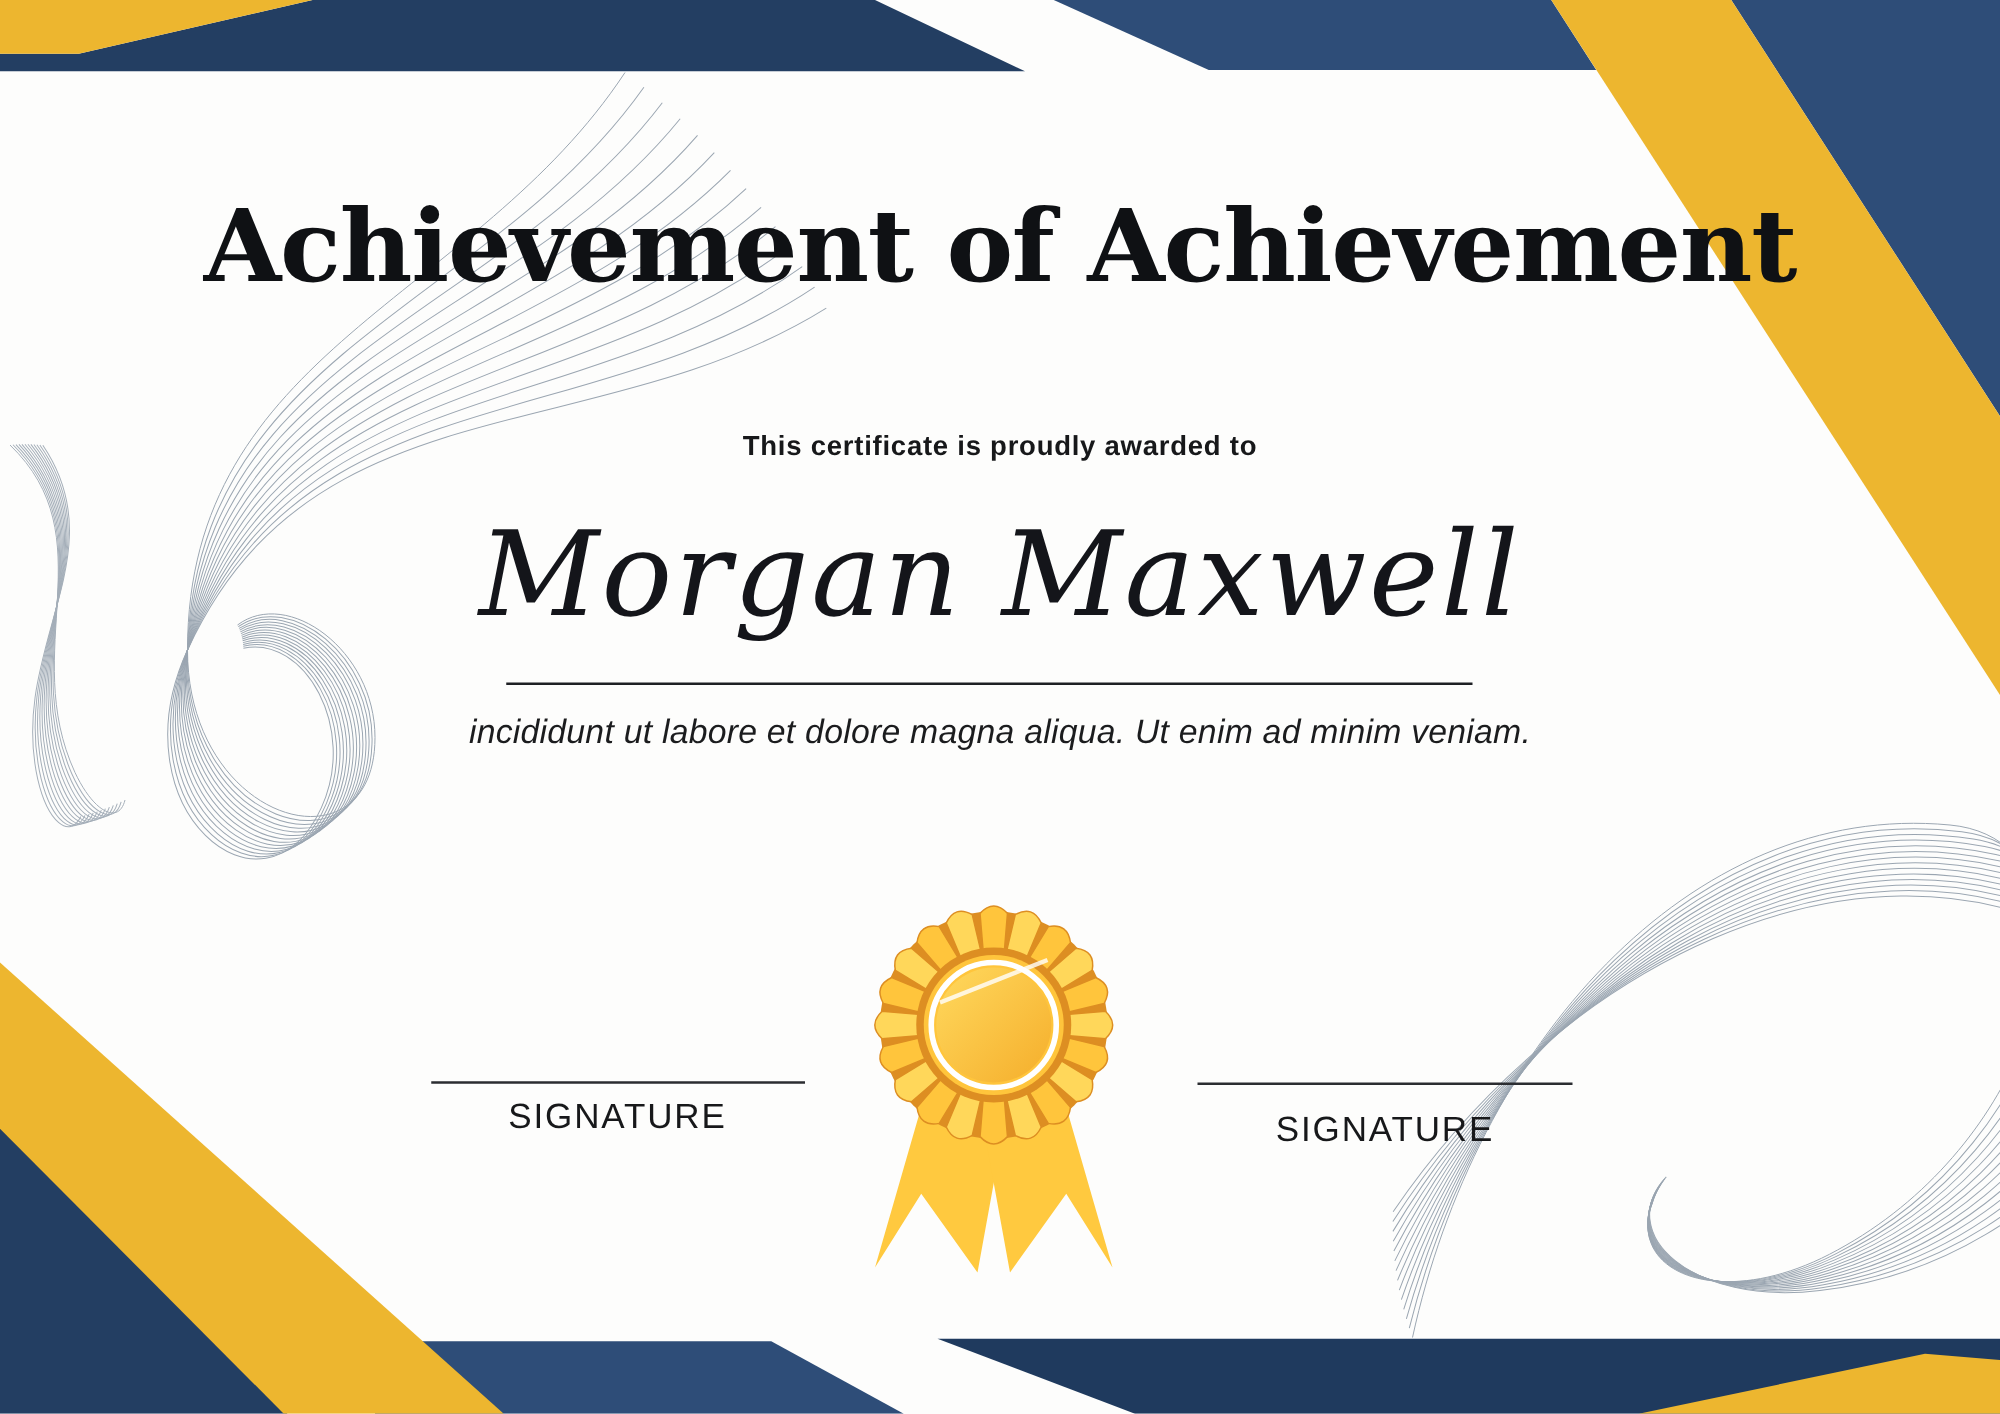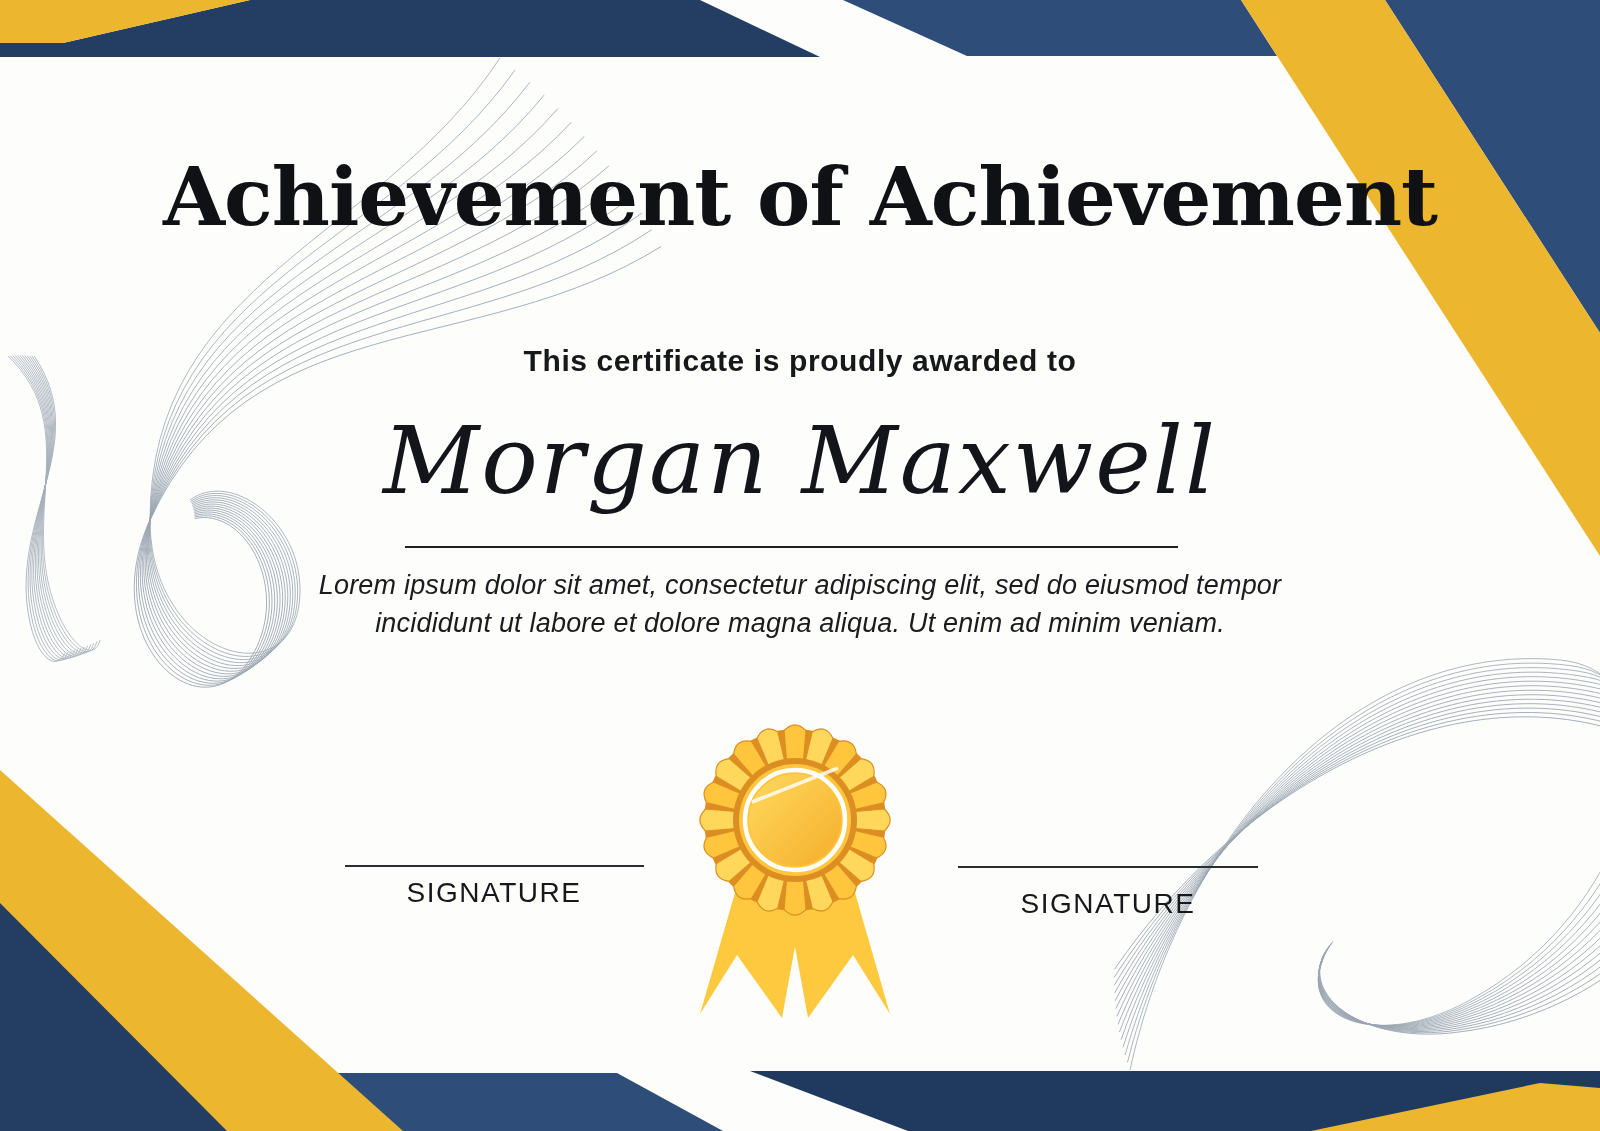--- a/index.html
+++ b/index.html
@@ -16,21 +16,21 @@
   .title{
     top:150px;
     font-family:"DejaVu Serif", serif;
     font-weight:bold;
     font-size:80px;
     letter-spacing:-1px;
     color:#0f1114;
   }
   .subtitle{
     top:344px;
-    font-size:30px;
+    font-size:22px;
     font-weight:600;
     letter-spacing:.6px;
     color:#17181a;
   }
   .name{
     top:406px;
     font-family:"DejaVu Serif", serif;
     font-style:italic;
     font-size:94px;
     letter-spacing:2px;
@@ -168,21 +168,20 @@
 </div>
 
 <div class="txt title">Achievement of Achievement</div>
 
 <div class="txt subtitle">This certificate is proudly awarded to</div>
 
 <div class="txt name">Morgan Maxwell</div>
 <div class="name-underline"></div>
 
 <div class="txt desc">
-  <div>Lorem ipsum dolor sit amet, consectetur adipiscing elit, sed do eiusmod tempor</div>
   <div>incididunt ut labore et dolore magna aliqua. Ut enim ad minim veniam.</div>
 </div>
 
 <div class="sig-line left"></div>
 <div class="sig-label left">SIGNATURE</div>
 
 <div class="sig-line right"></div>
 <div class="sig-label right">SIGNATURE</div>
 
 </body></html>

